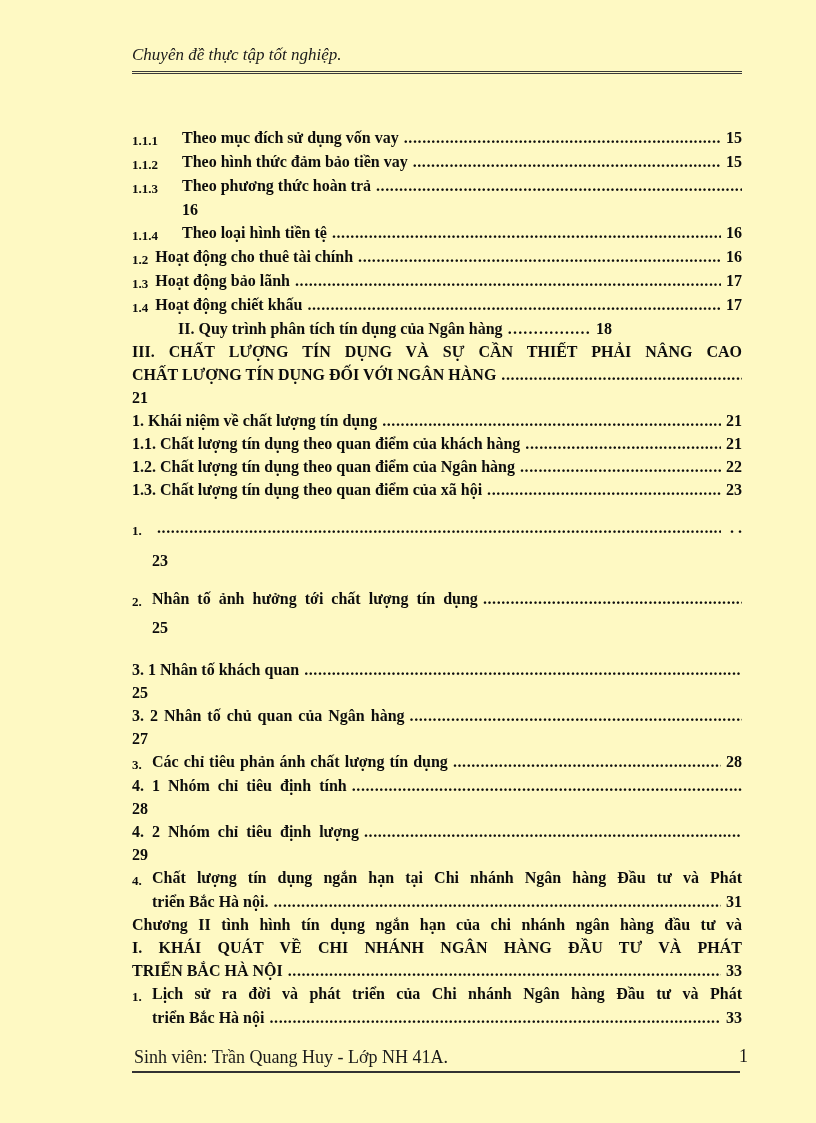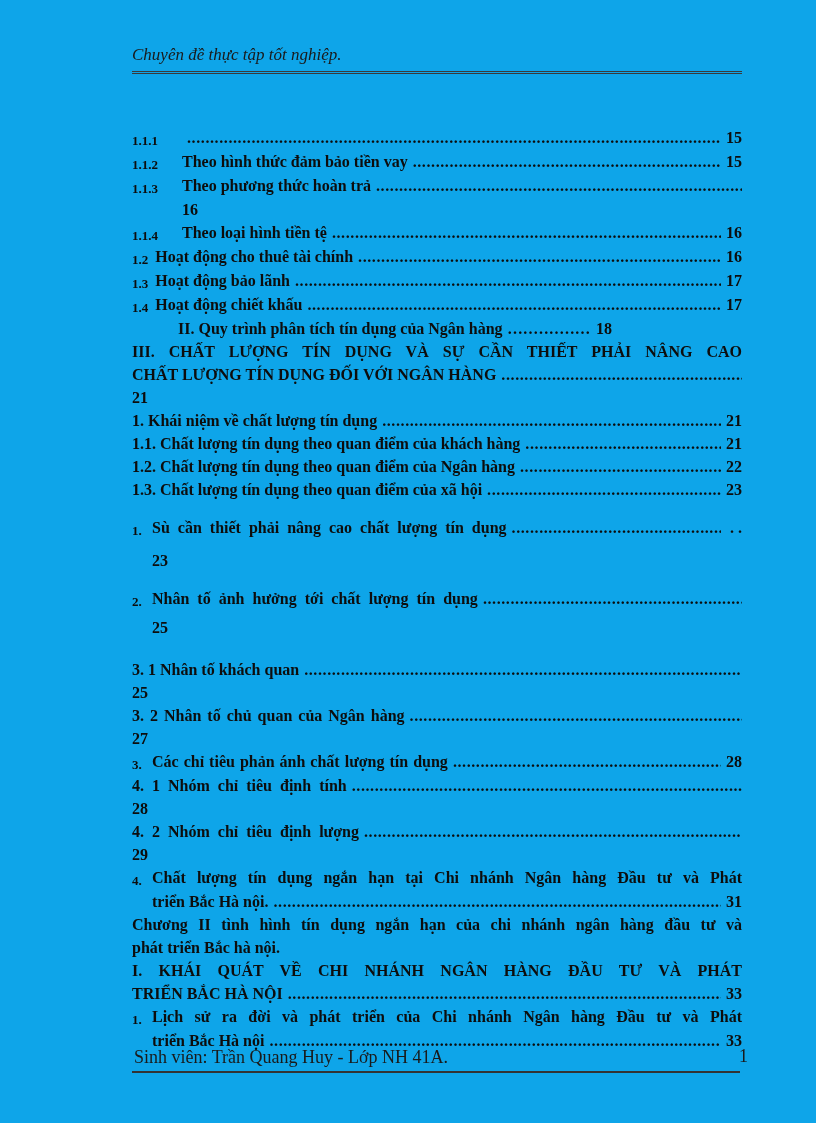--- a/index.html
+++ b/index.html
@@ -1,17 +1,17 @@
 <!DOCTYPE html>
 <html><head>
 <meta charset="utf-8">
 <style>
   html,body{margin:0;padding:0;background:#e8e8e8;}
   .page{
-    position:relative;width:816px;height:1123px;background:#0ea5e9;
+    position:relative;width:816px;height:1123px;background:#fef9c3;
     font-family:"Liberation Serif","DejaVu Serif",serif;color:#0d0d0d;
     margin:0 auto;overflow:hidden;
   }
   
   .header{position:absolute;left:132px;top:44px;width:610px;}
   .header-title{font-style:italic;font-size:17px;line-height:22px;color:#1a1a1a;}
   .header-rule{margin-top:5px;height:0;border-top:3px double #3a3a3a;}
   
   .toc{position:absolute;left:132px;top:94px;width:610px;font-weight:bold;font-size:16px;margin-top:32px;}
   .toc-line{line-height:23px;min-height:23px;}
@@ -37,20 +37,21 @@
 <div class="page">
 
   <div class="header">
     <div class="header-title">Chuyên đề thực tập tốt nghiệp.</div>
     <div class="header-rule"></div>
   </div>
 
   <div class="toc" id="toc">
       <div class="toc-line flex">
         <span class="num w50">1.1.1</span>
+        <span class="txt">Theo mục đích sử dụng vốn vay</span>
         <span class="leader">........................................................................................................................................................................................................</span>
         <span class="pg">15</span>
       </div>
       <div class="toc-line flex">
         <span class="num w50">1.1.2</span>
         <span class="txt">Theo hình thức đảm bảo tiền vay</span>
         <span class="leader">........................................................................................................................................................................................................</span>
         <span class="pg">15</span>
       </div>
       <div class="toc-line flex">
@@ -105,21 +106,20 @@
         <span class="leader">........................................................................................................................................................................................................</span>
         <span class="pg">22</span>
       </div>
       <div class="toc-line flex">
         <span class="txt">1.3. Chất lượng tín dụng theo quan điểm của xã hội</span>
         <span class="leader">........................................................................................................................................................................................................</span>
         <span class="pg">23</span>
       </div>
       <div class="toc-line flex" style="margin-top: 15px;">
         <span class="num w20">1.</span>
-        <span class="txt" style="word-spacing: 4px;">Sù cần thiết phải nâng cao chất lượng tín dụng</span>
         <span class="leader">........................................................................................................................................................................................................</span>
         <span class="pg"> . .</span>
       </div>
       <div class="toc-line" style="margin-top: 9px; padding-left: 20px;"><span class="txt">23</span></div>
       <div class="toc-line flex" style="margin-top: 15px;">
         <span class="num w20">2.</span>
         <span class="txt" style="word-spacing: 4px;">Nhân tố ảnh hưởng tới chất lượng tín dụng</span>
         <span class="leader">........................................................................................................................................................................................................</span>
       </div>
       <div class="toc-line" style="margin-top: 5px; padding-left: 20px;"><span class="txt">25</span></div>
@@ -149,21 +149,20 @@
         <span class="leader">........................................................................................................................................................................................................</span>
       </div>
       <div class="toc-line"><span class="txt">29</span></div>
       <div class="toc-line just"><span class="num w20">4.</span><span class="txt">Chất lượng tín dụng ngắn hạn tại Chi nhánh Ngân hàng Đầu tư và Phát</span></div>
       <div class="toc-line flex" style="padding-left: 20px;">
         <span class="txt">triển Bắc Hà nội.</span>
         <span class="leader">........................................................................................................................................................................................................</span>
         <span class="pg">31</span>
       </div>
       <div class="toc-line just"><span class="txt">Chương II tình hình tín dụng ngắn hạn của chi nhánh ngân hàng đầu tư và</span></div>
-      <div class="toc-line"><span class="txt">phát triển Bắc hà nội.</span></div>
       <div class="toc-line just"><span class="txt">I. KHÁI QUÁT VỀ CHI NHÁNH NGÂN HÀNG ĐẦU TƯ VÀ PHÁT</span></div>
       <div class="toc-line flex">
         <span class="txt">TRIỂN BẮC HÀ NỘI</span>
         <span class="leader">........................................................................................................................................................................................................</span>
         <span class="pg">33</span>
       </div>
       <div class="toc-line just"><span class="num w20">1.</span><span class="txt">Lịch sử ra đời và phát triển của Chi nhánh Ngân hàng Đầu tư và Phát</span></div>
       <div class="toc-line flex" style="padding-left: 20px;">
         <span class="txt">triển Bắc Hà nội</span>
         <span class="leader">........................................................................................................................................................................................................</span>

